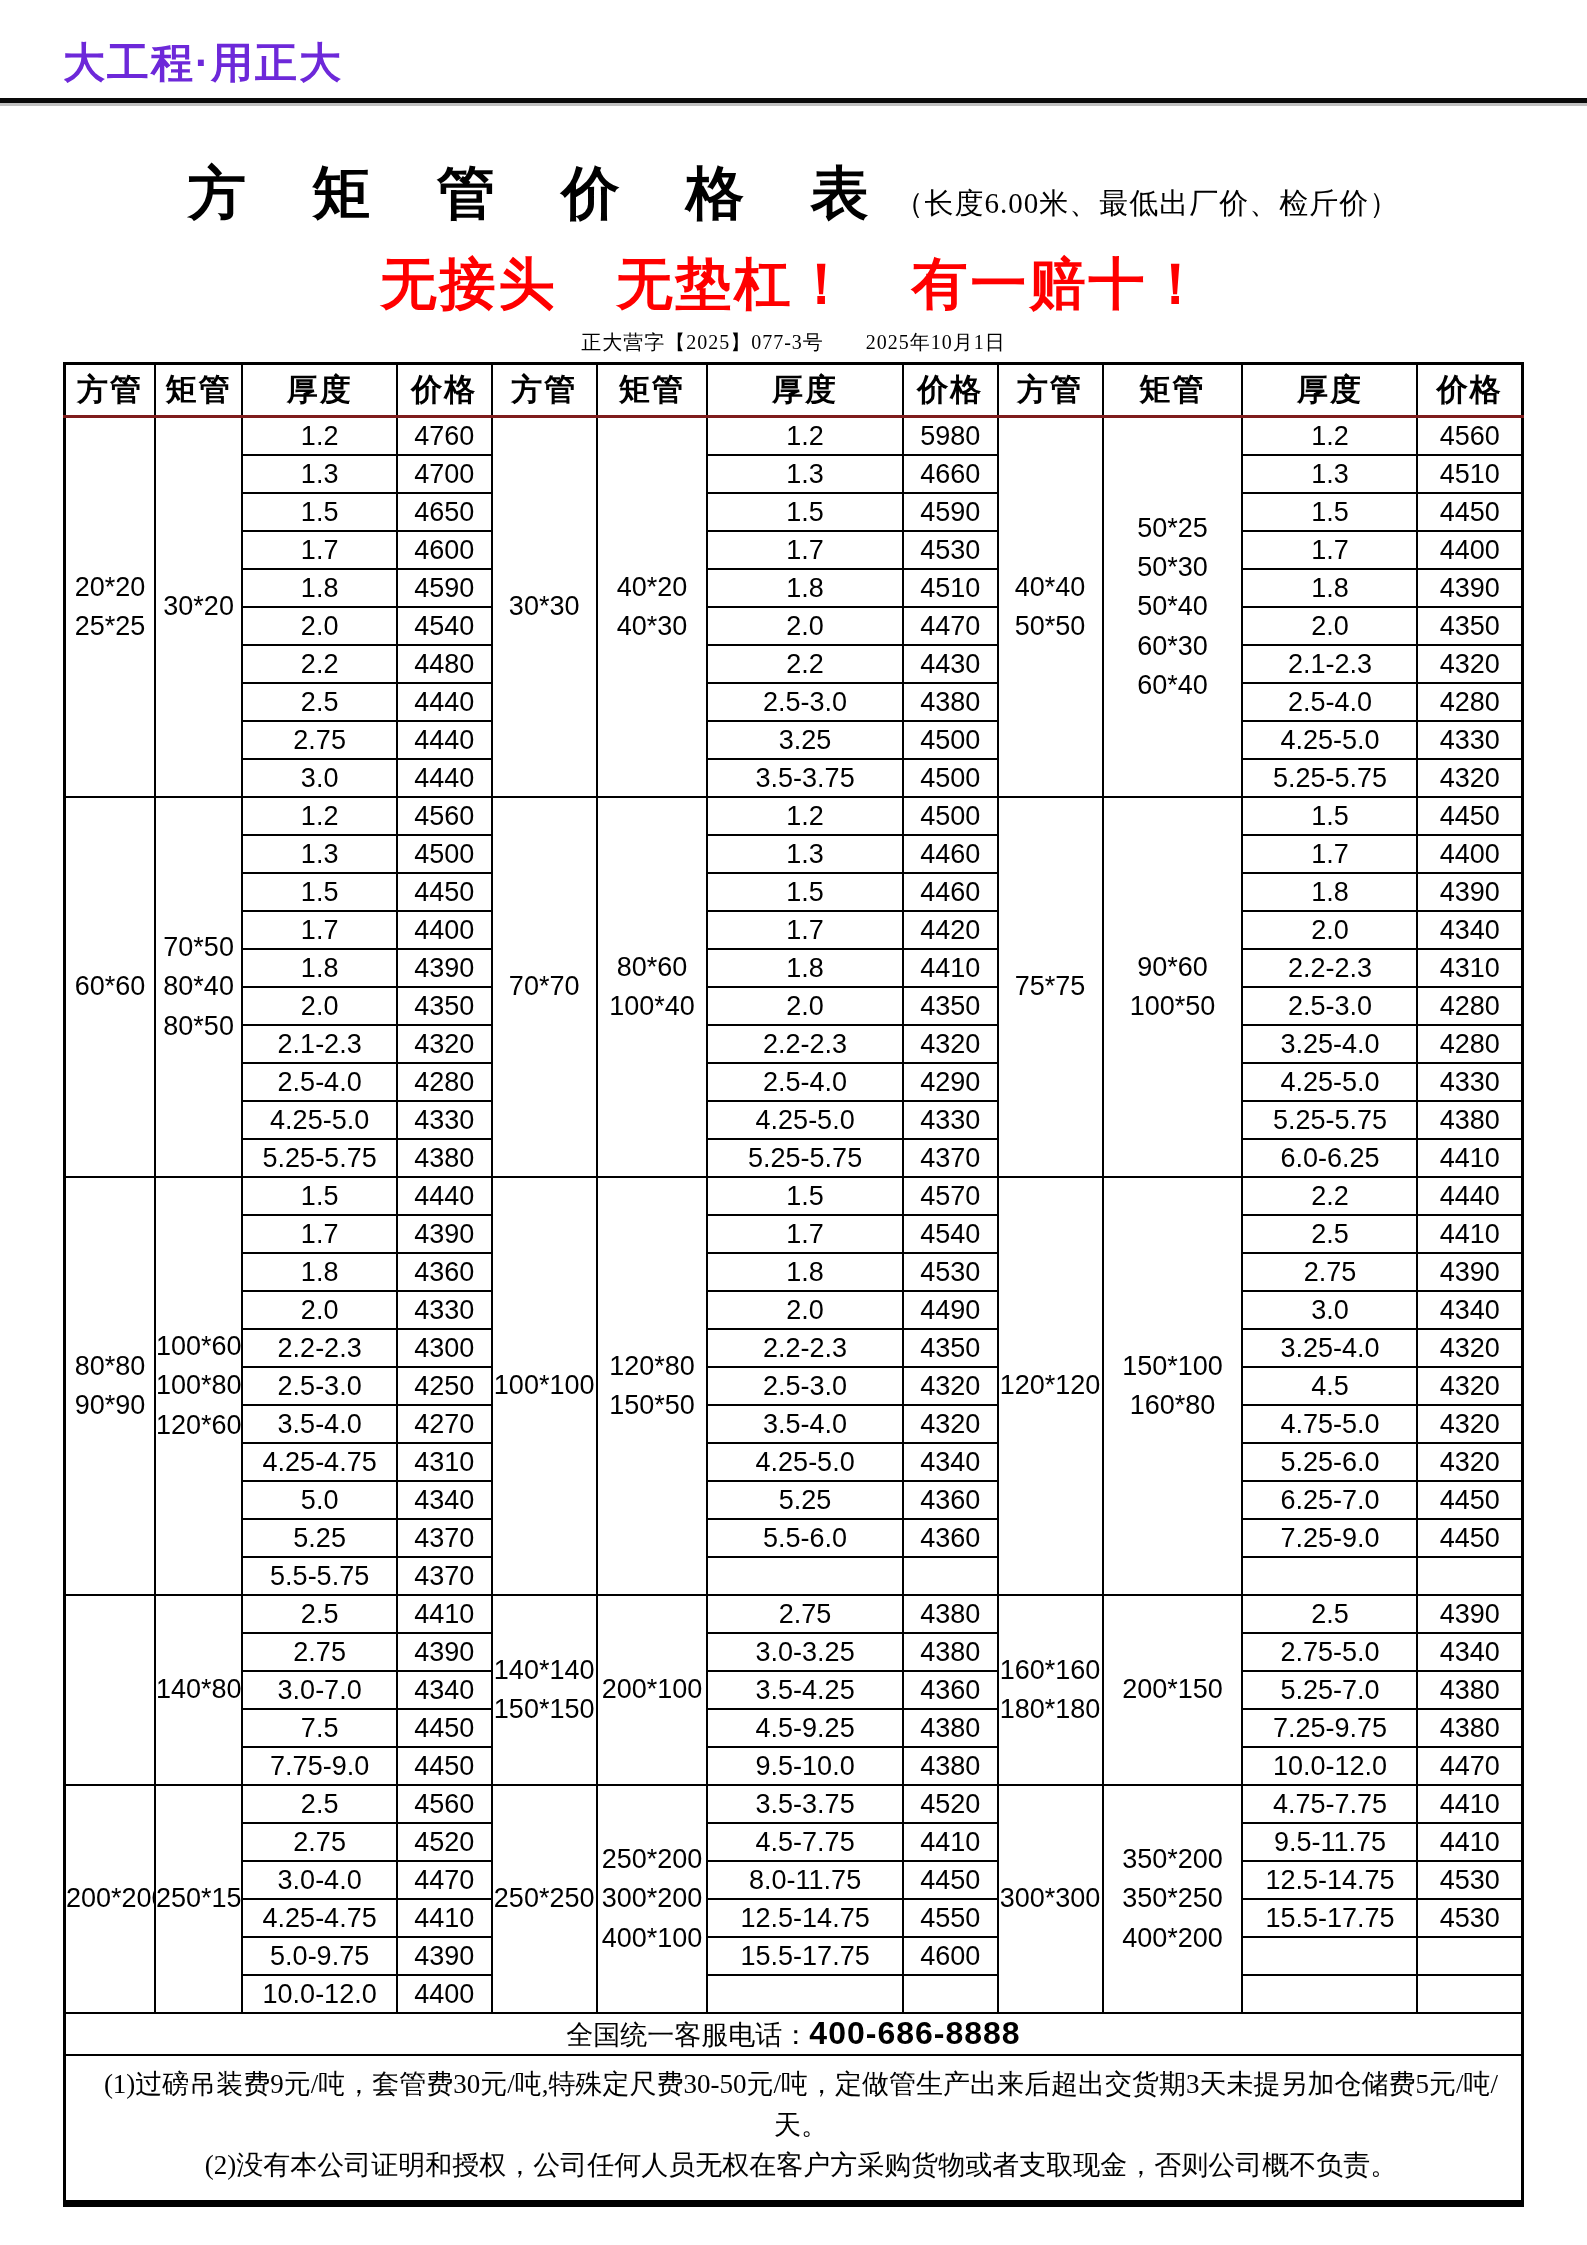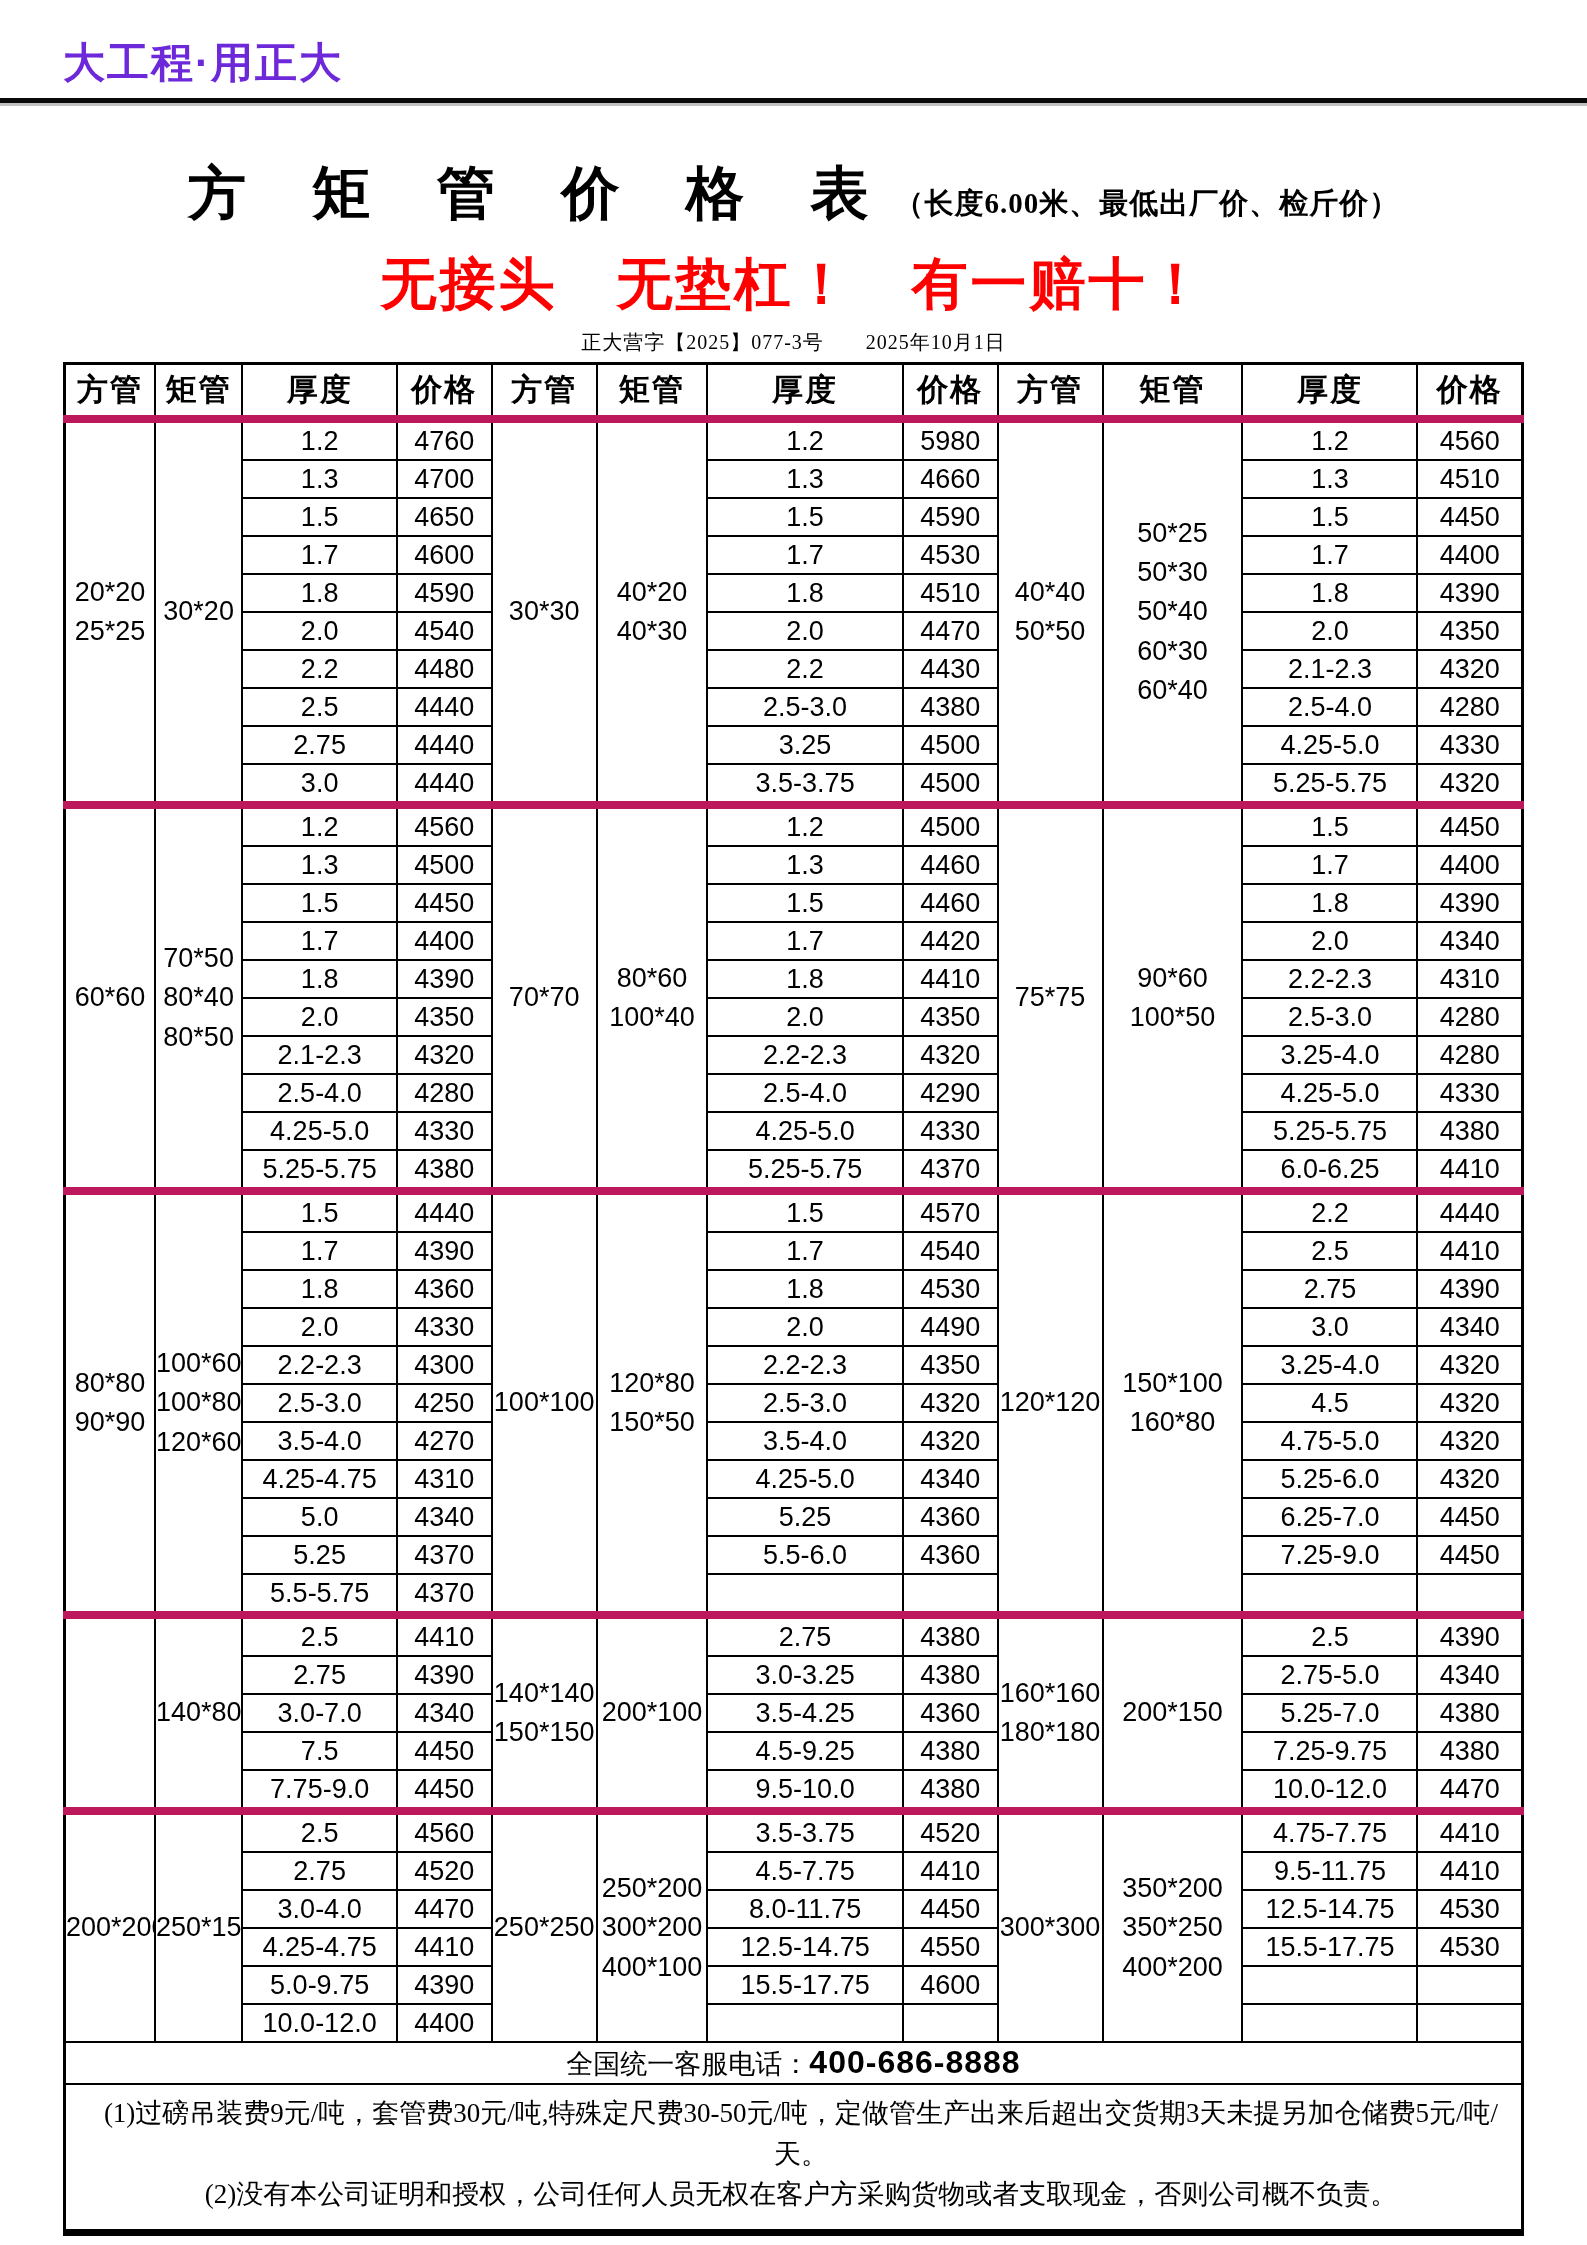--- a/index.html
+++ b/index.html
@@ -49,21 +49,21 @@
   
   .title-line{
     margin-top:52px;text-align:center;white-space:nowrap;
   }
   .title-main{
     font-family:"Liberation Serif", serif;
     font-weight:bold;font-size:58px;letter-spacing:26px;
   }
   .title-sub{
     font-family:"Liberation Serif", serif;
-    font-weight:bold;font-size:29px;letter-spacing:1px;
+    font-weight:normal;font-size:29px;letter-spacing:1px;
   }
   .promo{
     margin-top:14px;text-align:center;
     font-family:"Liberation Serif", serif;
     font-weight:bold;font-size:56px;color:#FF0000;letter-spacing:3px;
   }
   .docline{
     width:1461px;margin:6px auto 6px auto;text-align:center;
     font-family:"Liberation Serif", serif;
     font-size:20px;letter-spacing:1px;
@@ -84,21 +84,21 @@
     font-weight:bold;font-size:31px;
     height:48px;letter-spacing:2px;
     border-bottom:3px solid #7f1d1d;
   }
   table.price td{height:36px;font-size:27px;}
   td.size-cell{
     font-size:24px;line-height:1.45;white-space:pre-line;
     padding:0;
   }
   td.thick-cell,td.price-cell{padding:0 2px;}
-  tr.group-start td{border-top:8px solid #be185d;margin-top:7px;}
+  tr.group-start td{border-top:2px solid #be185d;margin-top:7px;}
   
   td.phone-cell{
     height:54px;border-top:3px solid #000;
     font-family:"Liberation Serif", serif;font-size:28px;
   }
   .phone-number{
     font-family:"Liberation Sans", sans-serif;
     font-weight:bold;font-size:32px;letter-spacing:1px;
   }
   td.notes-cell{

